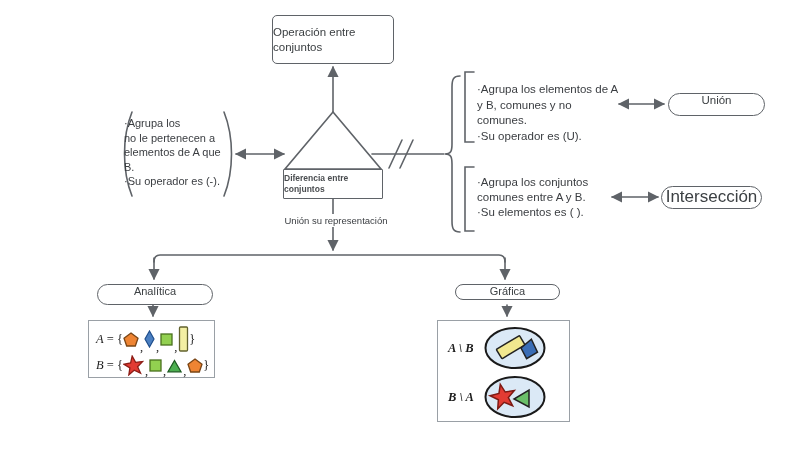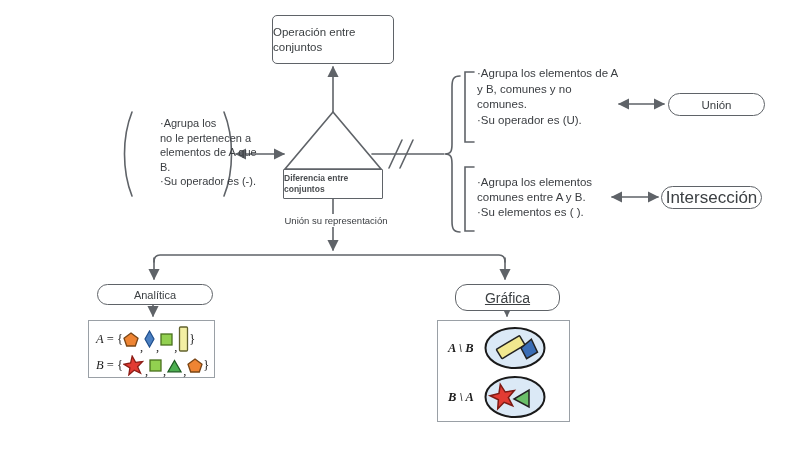--- a/index.html
+++ b/index.html
@@ -2,25 +2,25 @@
 <html><head>
 <meta charset="utf-8">
 <style>
   html,body{margin:0;padding:0;background:#fff;}
   body{width:800px;height:454px;font-family:"Liberation Sans",sans-serif;color:#3c4043;}
   .canvas{position:relative;width:800px;height:454px;background:#fff;overflow:hidden;}
   svg.wires{position:absolute;left:0;top:0;}
   .abs{position:absolute;box-sizing:border-box;}
   .node{border:1.6px solid #5f6368;border-radius:5px;background:#fff;display:flex;flex-direction:column;
         align-items:flex-start;justify-content:center;text-align:center;}
-  .pill{border:1.7px solid #5f6368;border-radius:12px;background:#fff;display:flex;align-items:center;
+  .pill{border:1.7px solid #5f6368;border-radius:12px;background:#fff;display:flex;align-items:flex-start;
         justify-content:center;font-size:11.5px;color:#3c4043;}
   .note{color:#3a3d41;}
   .note div{white-space:nowrap;}
-  .left-note{font-size:11px;line-height:14.6px;padding-left:36px;}
+  .left-note{font-size:11px;line-height:14.6px;}
   .right-note{font-size:11.5px;line-height:15.6px;}
   .root-label{font-size:11.5px;line-height:15px;}
   .diff-label{font-size:8.5px;line-height:11px;color:#4a4d50;}
   .branch-label{font-size:9.5px;color:#3a3d41;background:#fff;text-align:center;padding:1px 0;}
   .content-box{border:1.3px solid #9aa0a6;background:#fff;}
   .mrow{display:flex;align-items:center;font-family:"Liberation Serif",serif;font-size:12.5px;color:#1d1d1d;}
   .mlbl{font-style:italic;}
   .pre{white-space:pre;}
   .sep{margin:0 1px;align-self:flex-end;line-height:10px;}
   .analitica-inner{display:flex;flex-direction:column;justify-content:center;gap:3px;height:100%;padding:2px 0 2px 7px;}
@@ -74,43 +74,43 @@
   </div>
 
   <div class="abs note left-note" style="left:124px;top:116px;width:104px;">
     <div>·Agrupa los</div>
     <div>no le pertenecen a</div>
     <div>elementos de A que</div>
     <div>B.</div>
     <div>·Su operador es (-).</div>
   </div>
 
-  <div class="abs note right-note" style="left:477px;top:66px;width:152px;">
+  <div class="abs note right-note" style="left:477px;top:82px;width:152px;">
     <div>·Agrupa los elementos de A</div>
     <div>y B, comunes y no</div>
     <div>comunes.</div>
     <div>·Su operador es (U).</div>
   </div>
 
   <div class="abs note right-note" style="left:477px;top:175px;width:148px;line-height:14.8px;">
-    <div>·Agrupa los elementos</div>
+    <div>·Agrupa los conjuntos</div>
     <div>comunes entre A y B.</div>
     <div>·Su elementos es ( ).</div>
   </div>
 
   <div class="abs pill" style="left:668px;top:93px;width:97px;height:23px;">
     <span>Unión</span>
   </div>
   <div class="abs pill" style="left:661px;top:186px;width:101px;height:23px;font-size:17px;">
     <span>Intersección</span>
   </div>
   <div class="abs pill" style="left:97px;top:284px;width:116px;height:21px;font-size:11px;">
     <span>Analítica</span>
   </div>
-  <div class="abs pill" style="left:455px;top:284px;width:105px;height:27px;font-size:14px;text-decoration:underline;">
+  <div class="abs pill" style="left:455px;top:284px;width:105px;height:16px;font-size:11px;">
     <span>Gráfica</span>
   </div>
 
   <div class="abs branch-label" style="left:280px;top:214px;width:112px;">Unión su representación</div>
 
   <div class="abs content-box" style="left:88px;top:320px;width:127px;height:58px;">
     <div class="analitica-inner">
       <div class="mrow">
         <span class="mlbl">A</span>
           <span class="pre"> = {</span>

